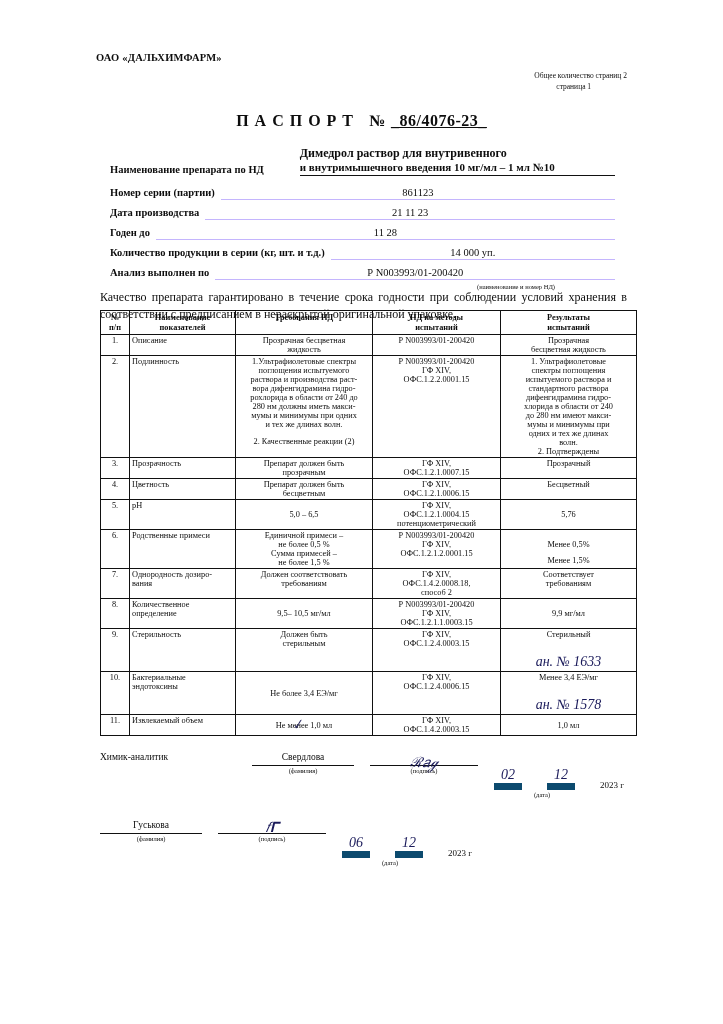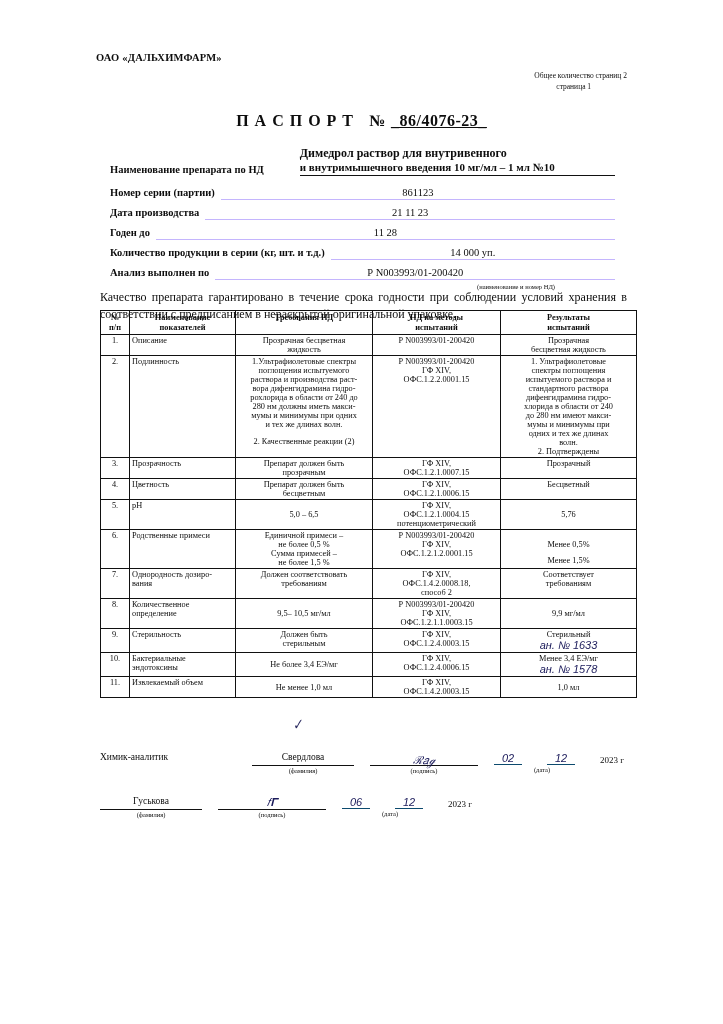--- a/index.html
+++ b/index.html
@@ -185,34 +185,35 @@
   }
   .scap {
     font-size: 6.5px;
     text-align: center;
     display: block;
     margin-top: 1px;
   }
   .sfield.sig { width: 108px; }
   .sfield.date { width: 130px; margin-right: 0; }
   .handwrite {
-    font-family: Liberation Sans, sans-serif;
+    font-family: Liberation Serif, serif;
     font-style: italic;
-    font-size: 11px;
+    font-size: 14px;
     color: #1a1a5a;
+    margin-top: 15px;
   }
   .sname { font-size: 9.5px; }
 
   .date-inline {
     display: flex;
     align-items: flex-end;
     justify-content: space-between;
     font-size: 9px;
   }
-  .date-inline .dpart { border-bottom: 1px solid #0c4a6e; min-width: 22px; text-align: center; padding: 0 3px; }
+  .date-inline .dpart { border-bottom: 7px solid #0c4a6e; min-width: 22px; text-align: center; padding: 0 3px; }
   .date-inline .yr { font-size: 9px; }
 
   
   .scribble {
     font-family: "DejaVu Serif", serif;
     font-style: italic;
     color: #23235c;
   }
   .mark-a {
     position: absolute;

